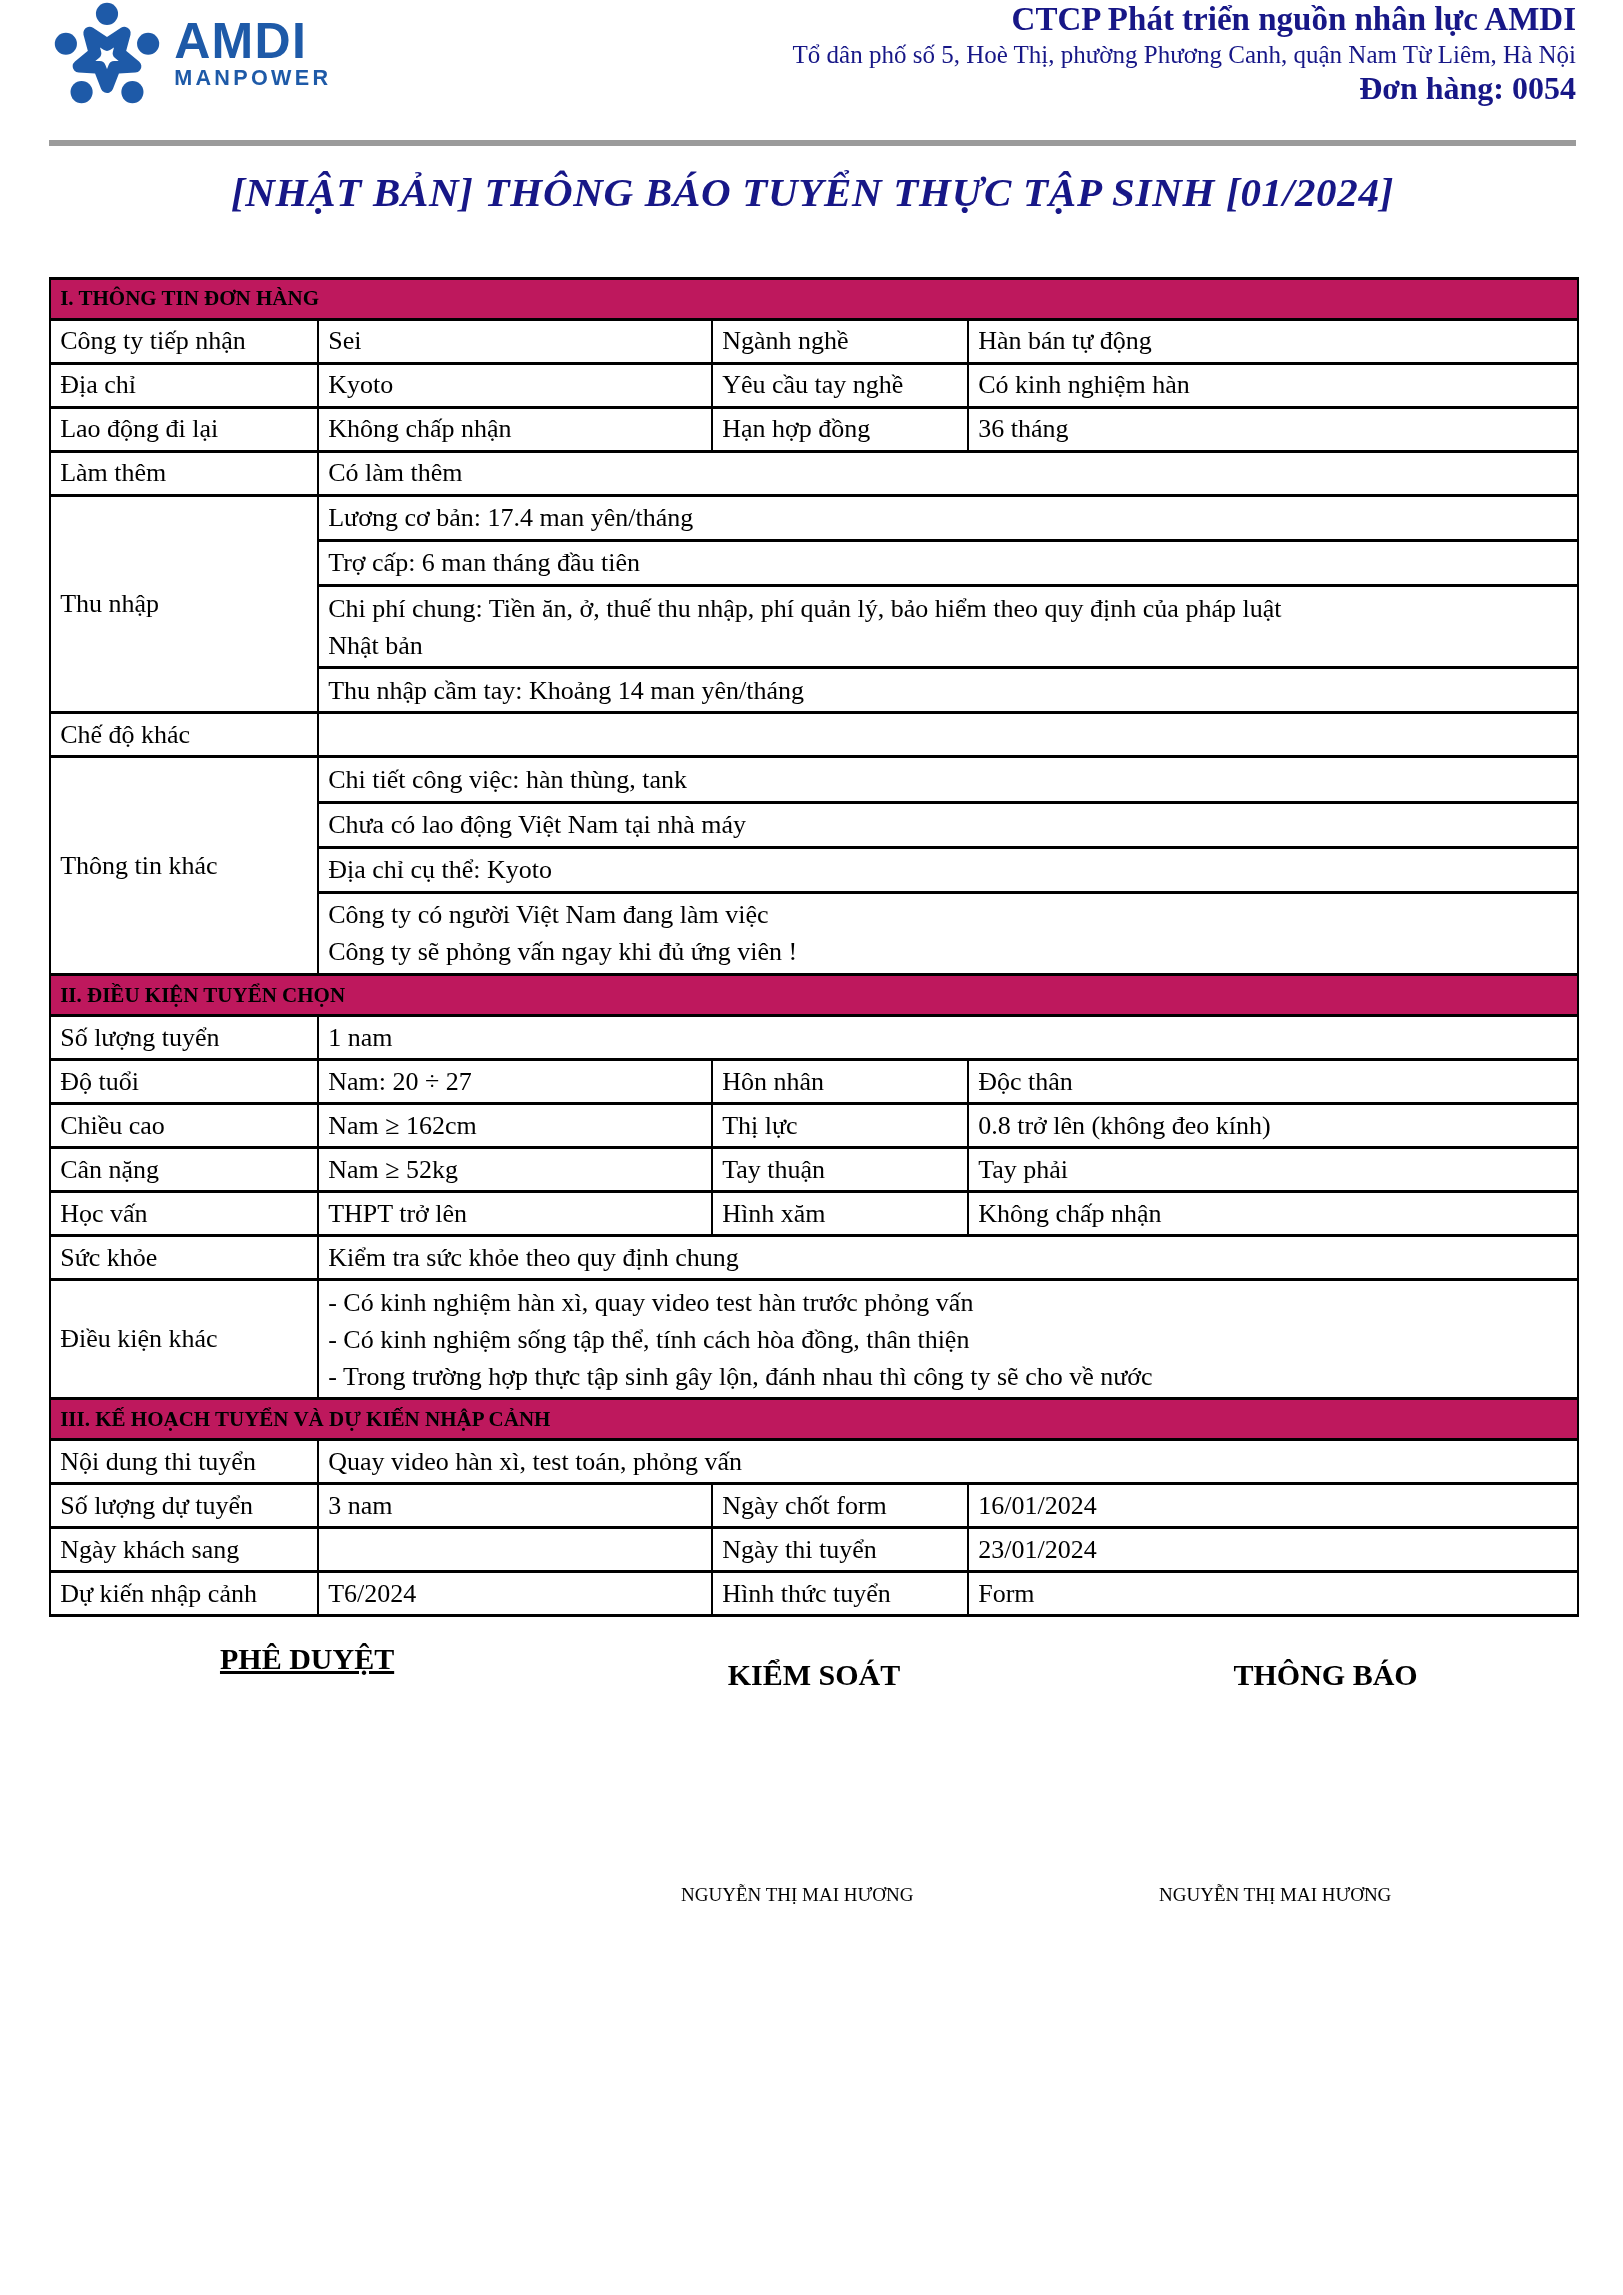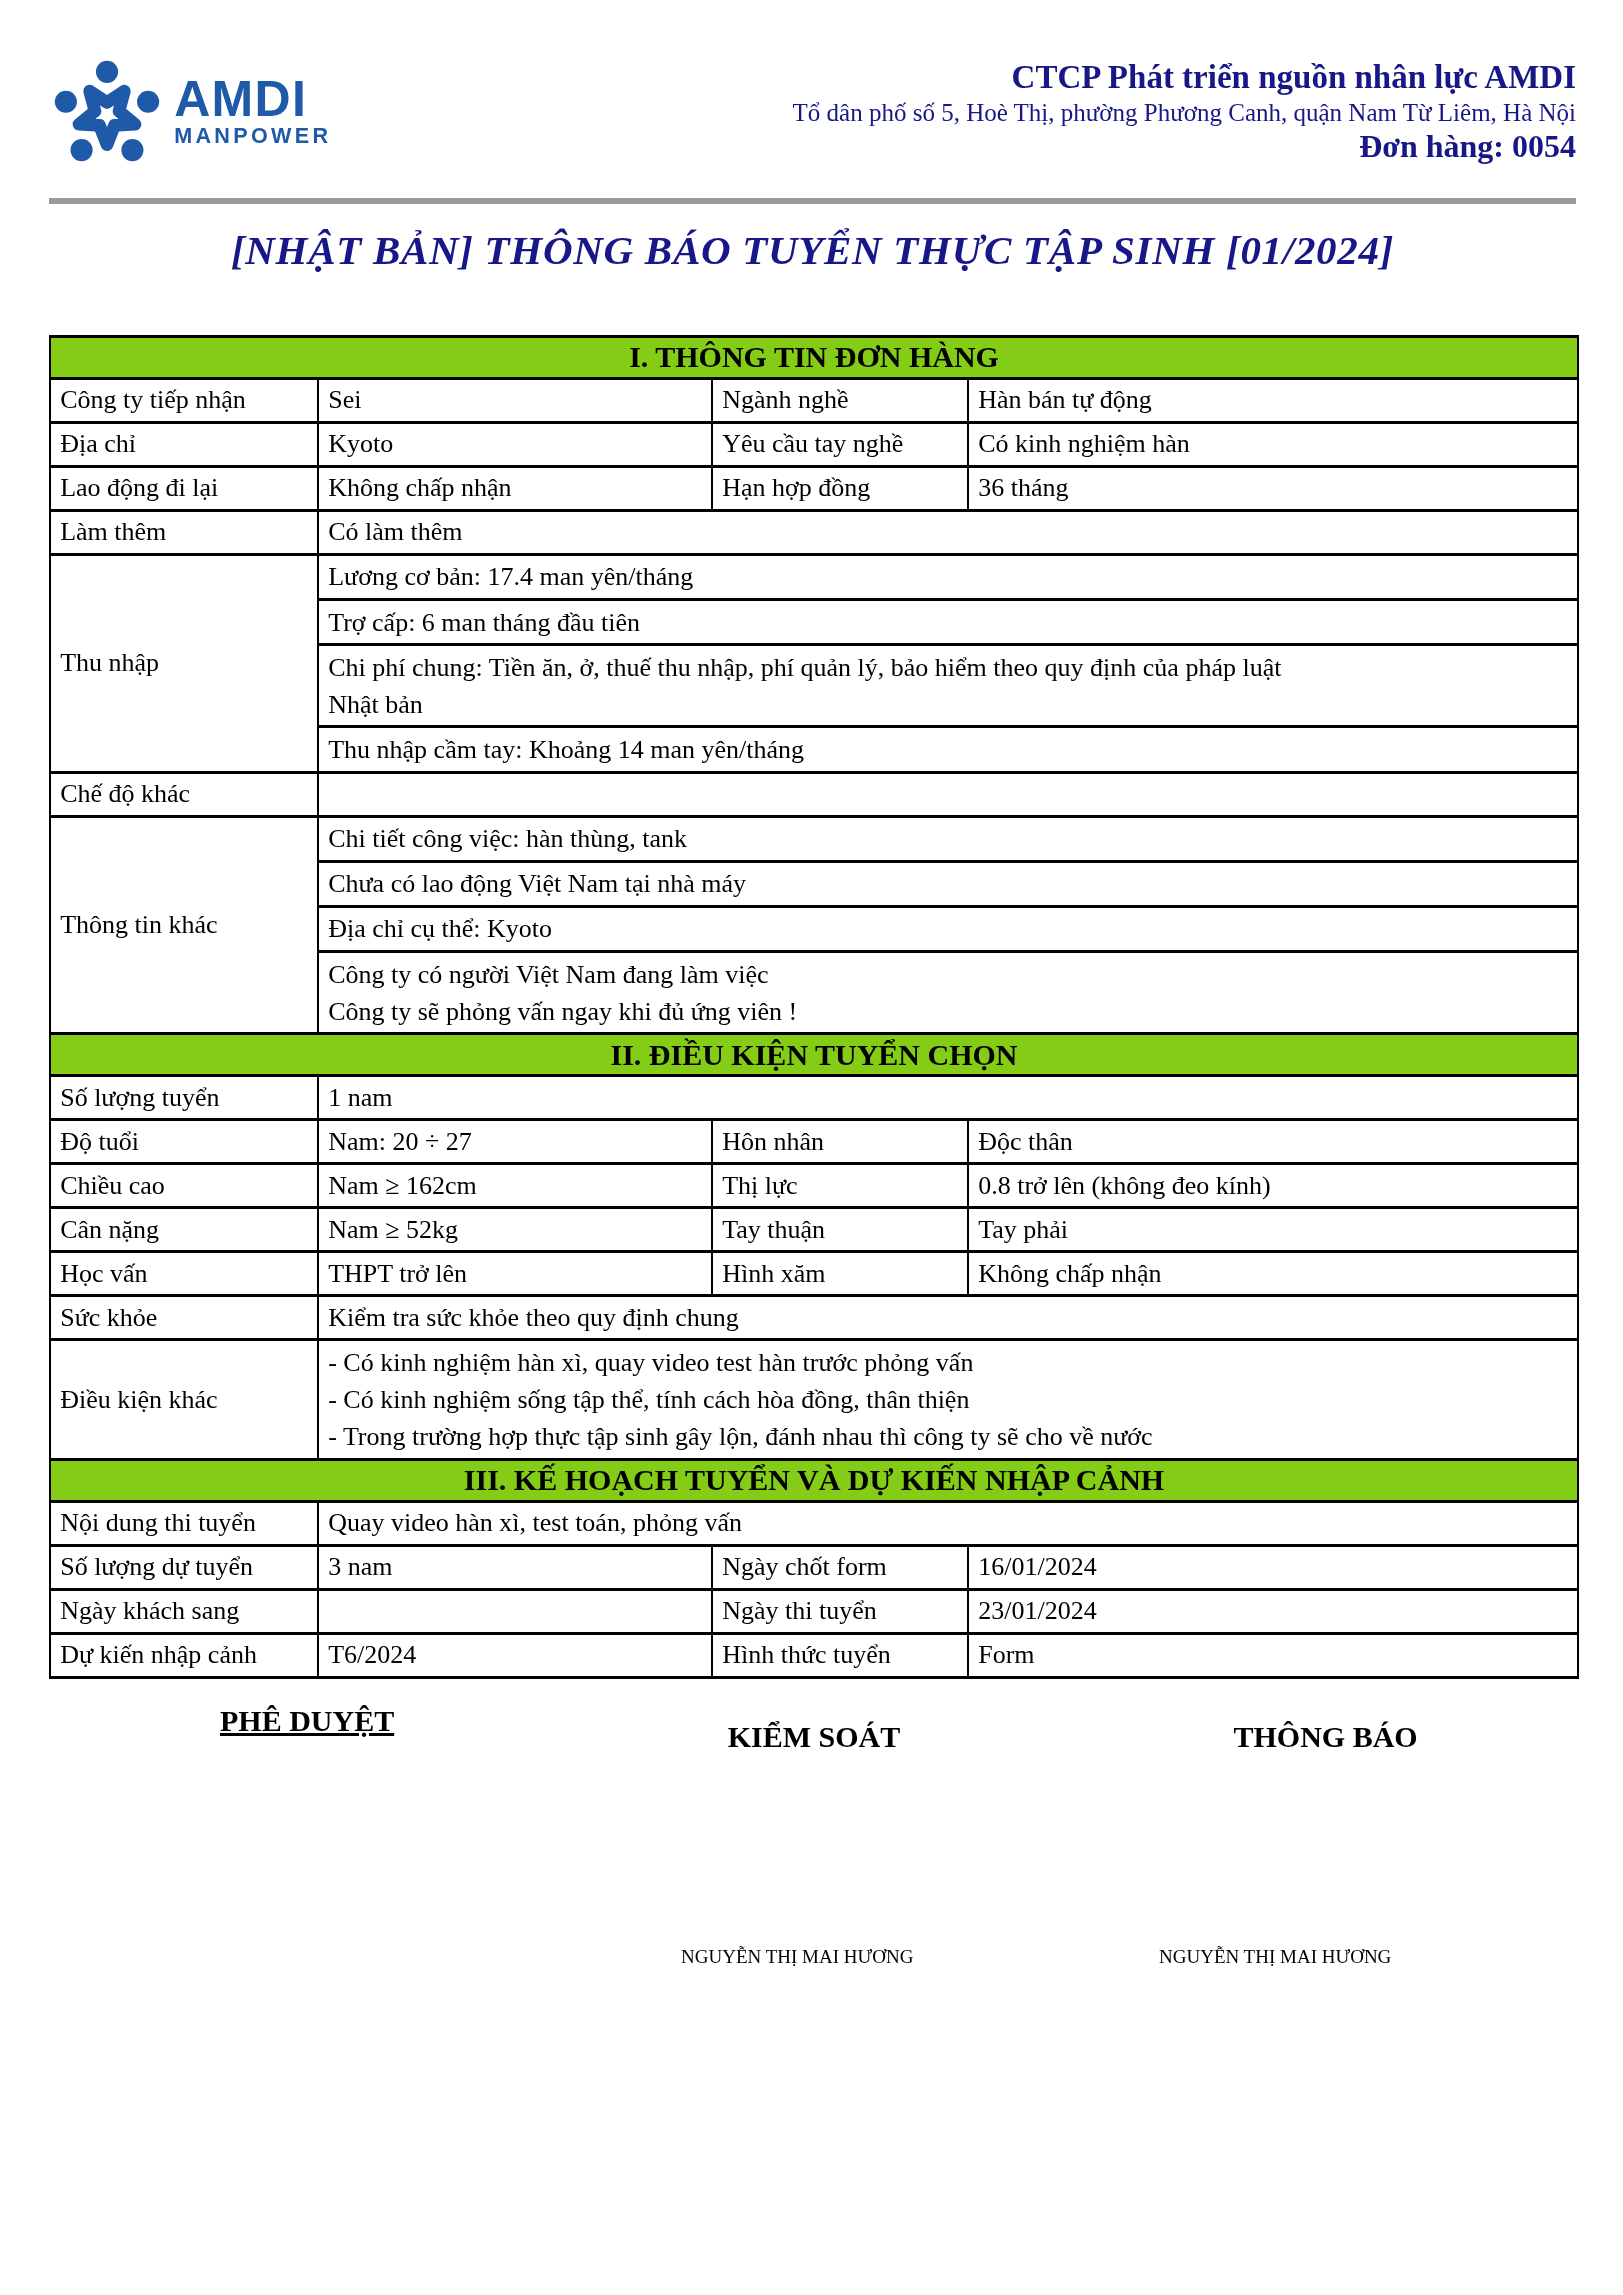--- a/index.html
+++ b/index.html
@@ -3,42 +3,42 @@
 <meta charset="utf-8">
 <style>
   html,body{margin:0;padding:0;background:#ffffff;}
   body{
     width:1623px;height:2295px;position:relative;
     font-family:"Liberation Serif","DejaVu Serif",serif;
     color:#000;
   }
   .wrap{position:absolute;left:49px;top:0;width:1527px;}
   
-  .hdr{display:flex;justify-content:space-between;align-items:flex-start;padding-top:58px;height:139px;}
+  .hdr{display:flex;justify-content:space-between;align-items:flex-start;height:139px;}
   .logo{display:flex;align-items:flex-start;gap:9.2px;}
   .logo svg{display:block;}
   .logo-text{display:flex;flex-direction:column;margin-top:18.3px;font-family:"Liberation Sans","DejaVu Sans",sans-serif;color:#1E5AA8;}
   .logo-brand{font-size:50px;font-weight:bold;line-height:47px;letter-spacing:1.3px;}
   .logo-sub{font-size:21.6px;font-weight:bold;letter-spacing:3.3px;line-height:26px;}
   .hdr-right{text-align:right;color:#171787;padding-top:1.3px;}
   .company{font-size:33px;font-weight:bold;line-height:37px;}
   .address{font-size:25px;line-height:34px;}
   .orderno{font-size:32px;font-weight:bold;line-height:33px;}
   .hdr-divider{height:5.9px;background:#9B9B9B;margin-top:1.3px;}
   
   .title{margin-top:14.4px;text-align:center;color:#171787;font-weight:bold;font-size:41px;letter-spacing:0.7px;line-height:62px;font-style:italic;}
   
   table.doc{border-collapse:collapse;width:1527px;margin-top:54px;table-layout:fixed;}
   table.doc{border:2.6px solid #000;}
   col.c1{width:268px;} col.c2{width:394px;} col.c3{width:256px;} col.c4{width:610px;}
   td{border-left:2px solid #000;border-right:2px solid #000;border-top:3.3px solid #000;border-bottom:3.3px solid #000;
      font-size:26px;vertical-align:middle;padding:2.6px 9.2px;overflow:hidden;}
   tr{height:44px;}
   tr.h2l{height:79px;margin-left:16px;} tr.h3l{height:119px;}
-  td.sec{background:#84cc16;text-align:center;font-weight:bold;font-size:30px;}
+  td.sec{background:#be185d;text-align:left;font-weight:bold;font-size:21px;}
   tr.secrow{height:41px;}
   .preline{white-space:pre-line;line-height:37px;}
   
   .footer{position:relative;height:641px;}
   .sig{position:absolute;transform:translateX(-50%);font-weight:bold;font-size:30px;white-space:nowrap;}
   .sig.approve{left:16.9%;top:25px;text-decoration:underline;}
   .sig.control{left:50.1%;top:41px;}
   .sig.announce{left:83.6%;top:41px;}
   .signer{position:absolute;transform:translateX(-50%);font-size:19px;white-space:nowrap;top:267px;}
   .signer.s1{left:49.0%;}

